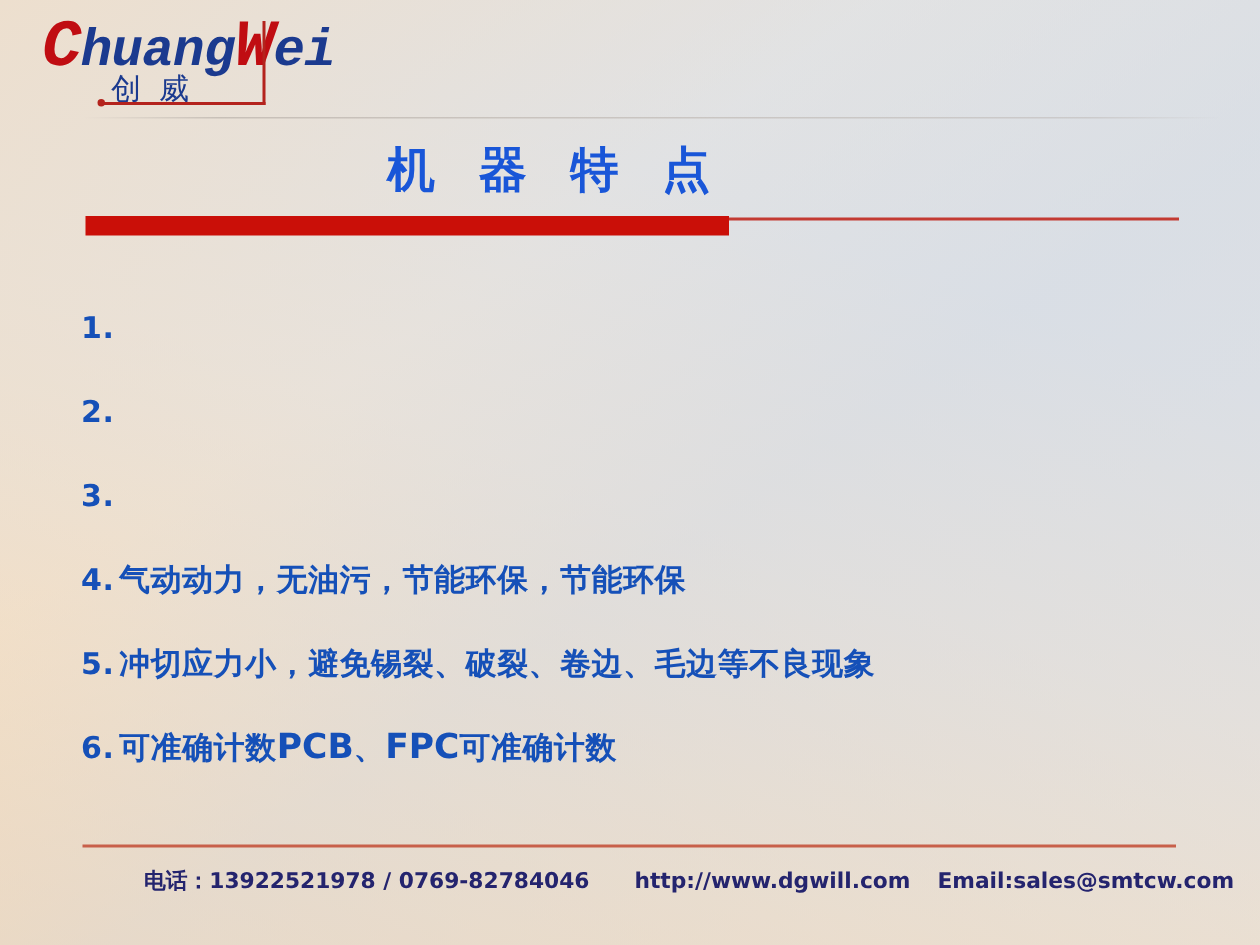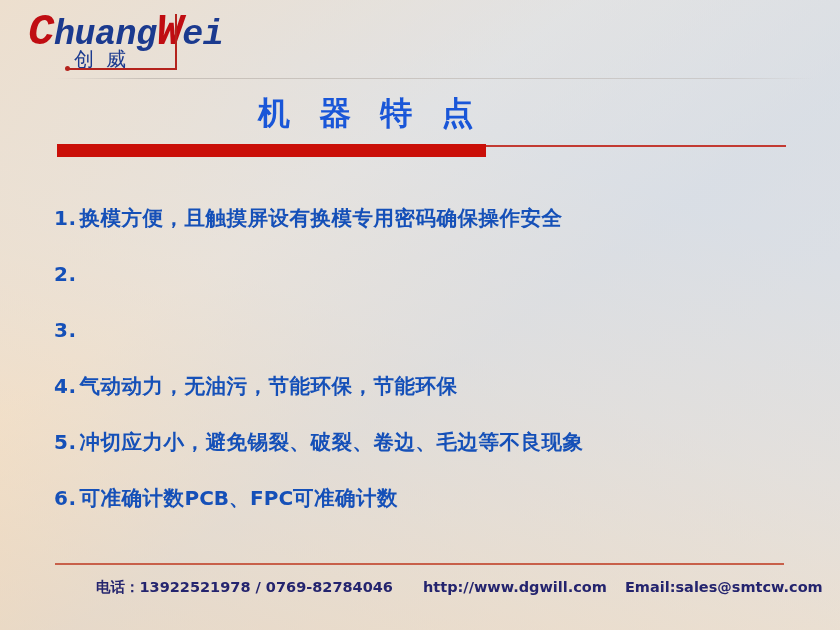--- a/index.html
+++ b/index.html
@@ -148,21 +148,21 @@
   }
   .bullet-num {
     font-family: "DejaVu Sans", "Liberation Sans", sans-serif;
     font-weight: bold;
     font-size: 20px;
     margin-right: 3px;
   }
   .bullet-text .latin {
     font-family: "DejaVu Sans", "Liberation Sans", sans-serif;
     font-weight: bold;
-    font-size: 20px;
+    font-size: 23px;
     letter-spacing: 0;
   }
   
   #footer-rule {
     position: absolute;
     left: 55px;
     top: 563px;
     width: 729px;
     height: 2px;
     background: #c8604a;
@@ -200,21 +200,20 @@
   <div id="logo-underline"></div>
 
   <div id="slide-title">机 器 特 点</div>
   <div id="title-bar-thick"></div>
   <div id="title-bar-thin"></div>
 
   <div id="bullet-list">
 
     <div class="bullet-row">
       <span class="bullet-num">1.</span>
-      <span class="bullet-text">换模方便，且触摸屏设有换模专用密码确保操作安全</span>
     </div>
 
     <div class="bullet-row">
       <span class="bullet-num">2.</span>
     </div>
 
     <div class="bullet-row">
       <span class="bullet-num">3.</span>
     </div>
 

